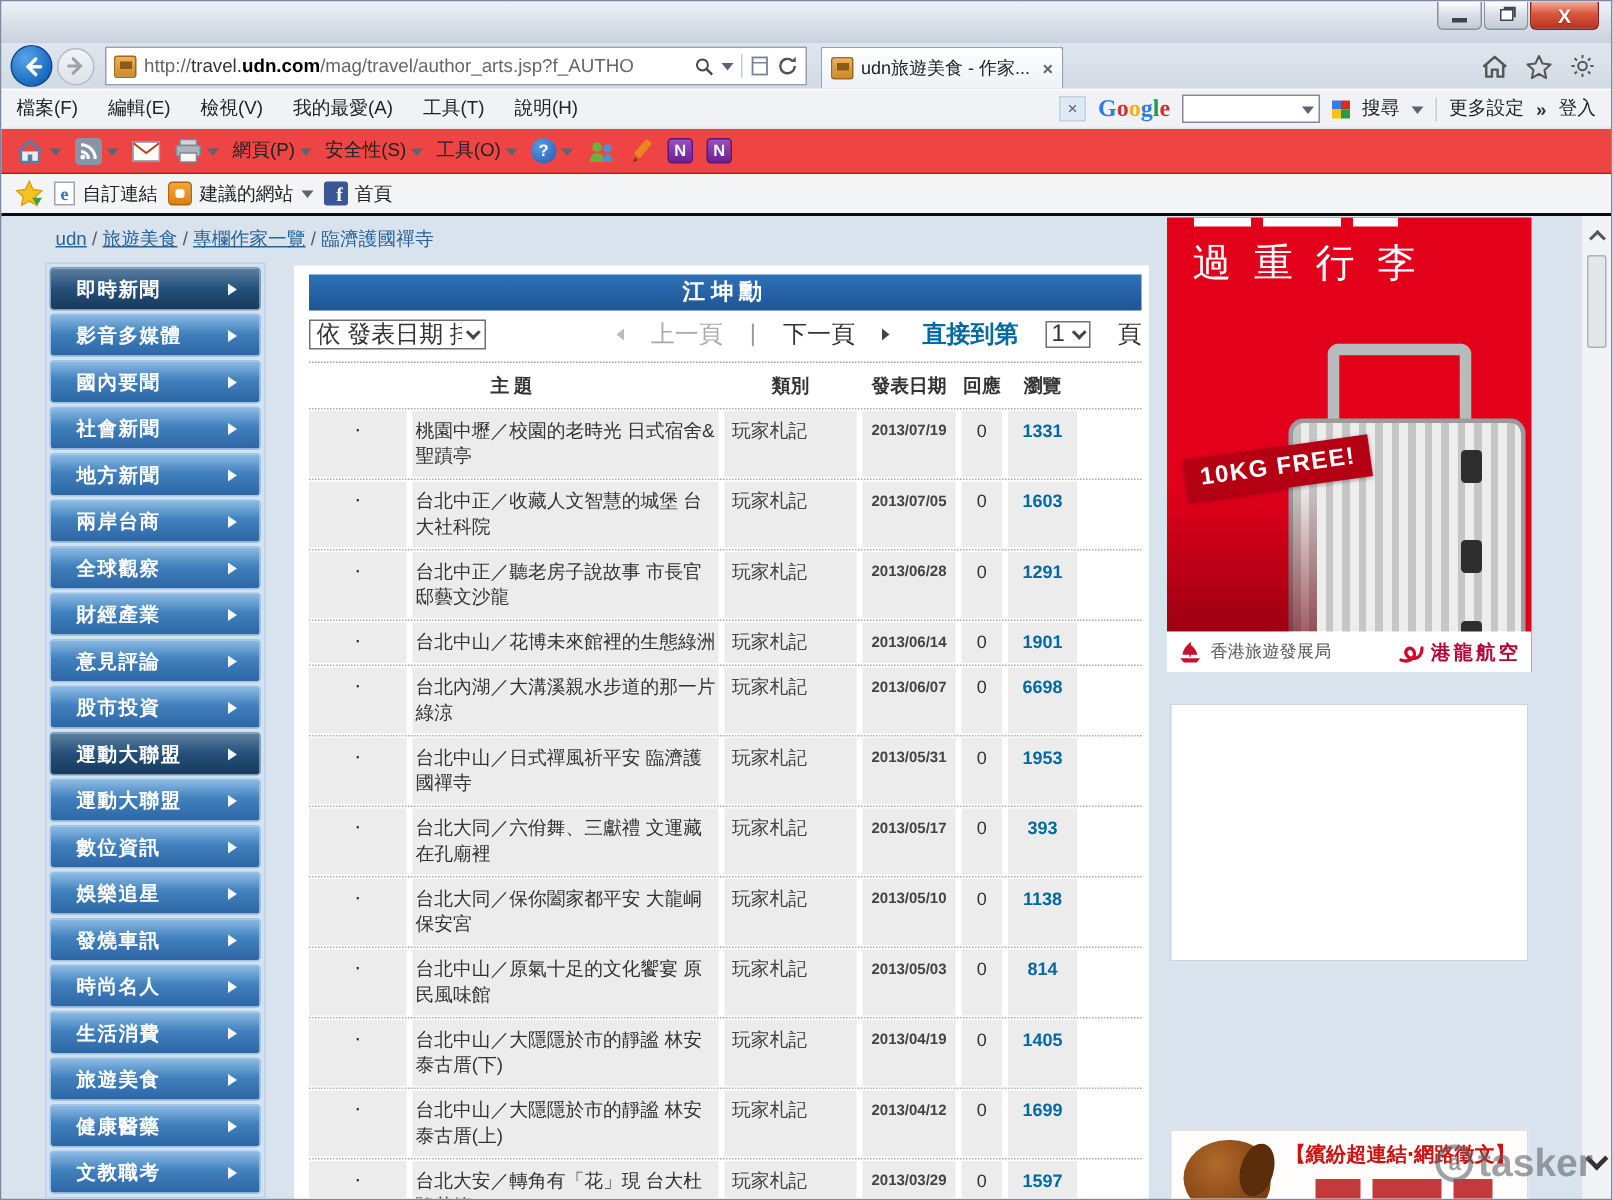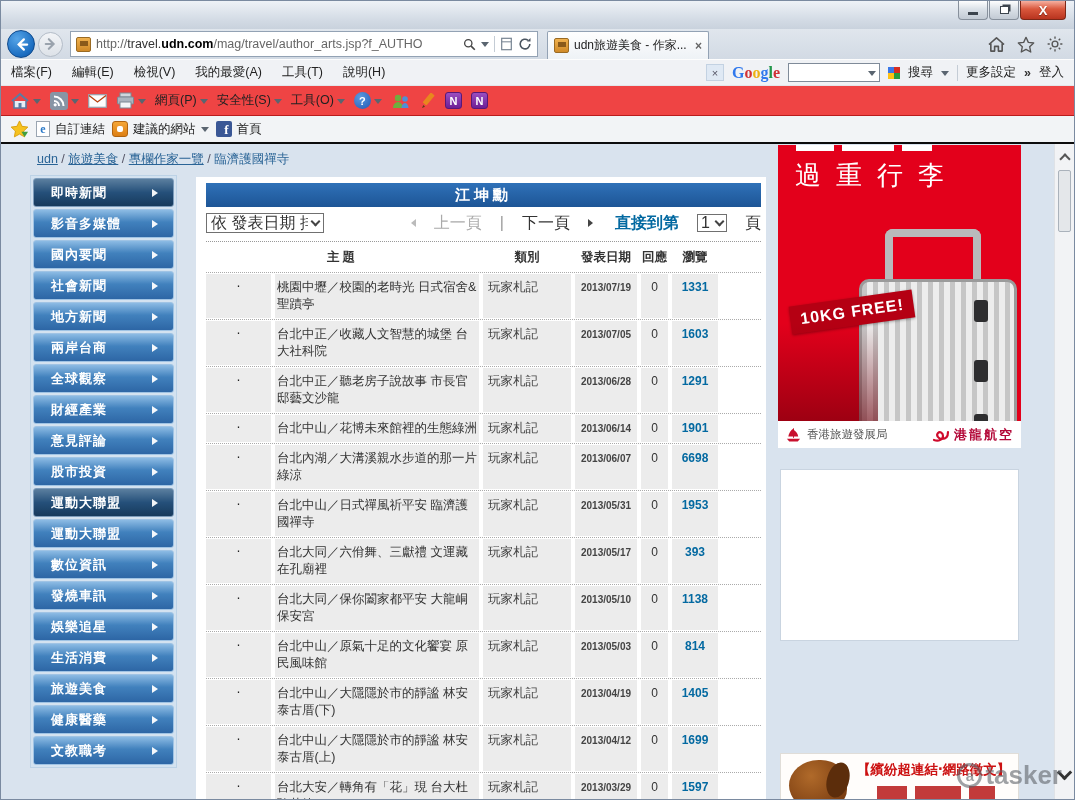--- a/index.html
+++ b/index.html
@@ -399,25 +399,29 @@
   </div>
         <div class="side-btn">
     <span class="side-label">運動大聯盟</span>
     <span class="side-arrow"></span>
   </div>
         <div class="side-btn">
     <span class="side-label">數位資訊</span>
     <span class="side-arrow"></span>
   </div>
         <div class="side-btn">
+    <span class="side-label">娛樂追星</span>
+    <span class="side-arrow"></span>
+  </div>
+        <div class="side-btn">
     <span class="side-label">發燒車訊</span>
     <span class="side-arrow"></span>
   </div>
         <div class="side-btn">
-    <span class="side-label">娛樂追星</span>
+    <span class="side-label">時尚名人</span>
     <span class="side-arrow"></span>
   </div>
         <div class="side-btn">
     <span class="side-label">生活消費</span>
     <span class="side-arrow"></span>
   </div>
         <div class="side-btn">
     <span class="side-label">旅遊美食</span>
     <span class="side-arrow"></span>
   </div>

